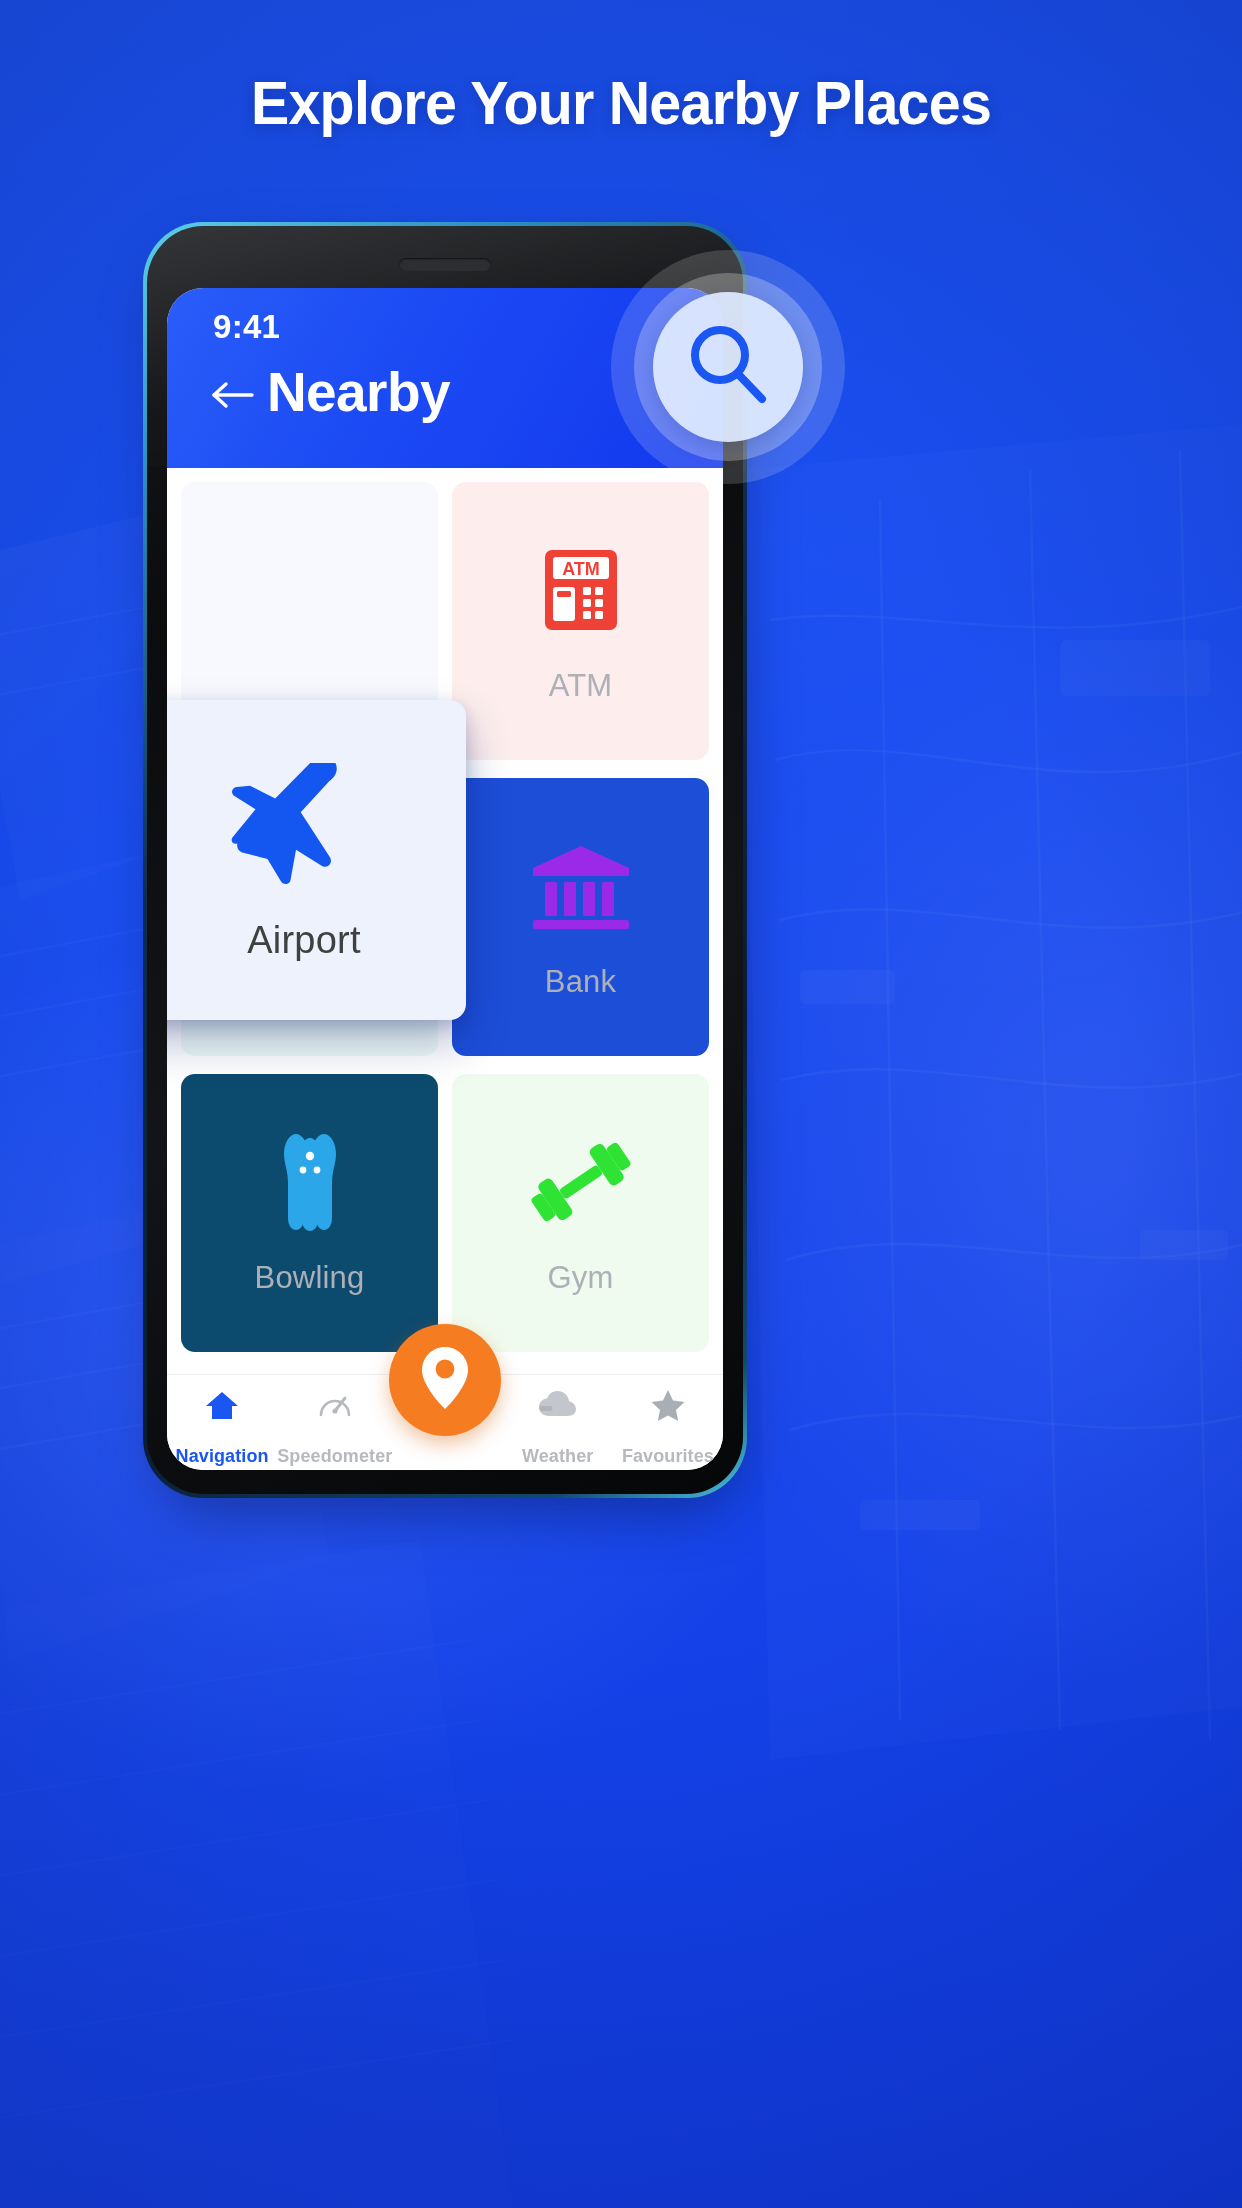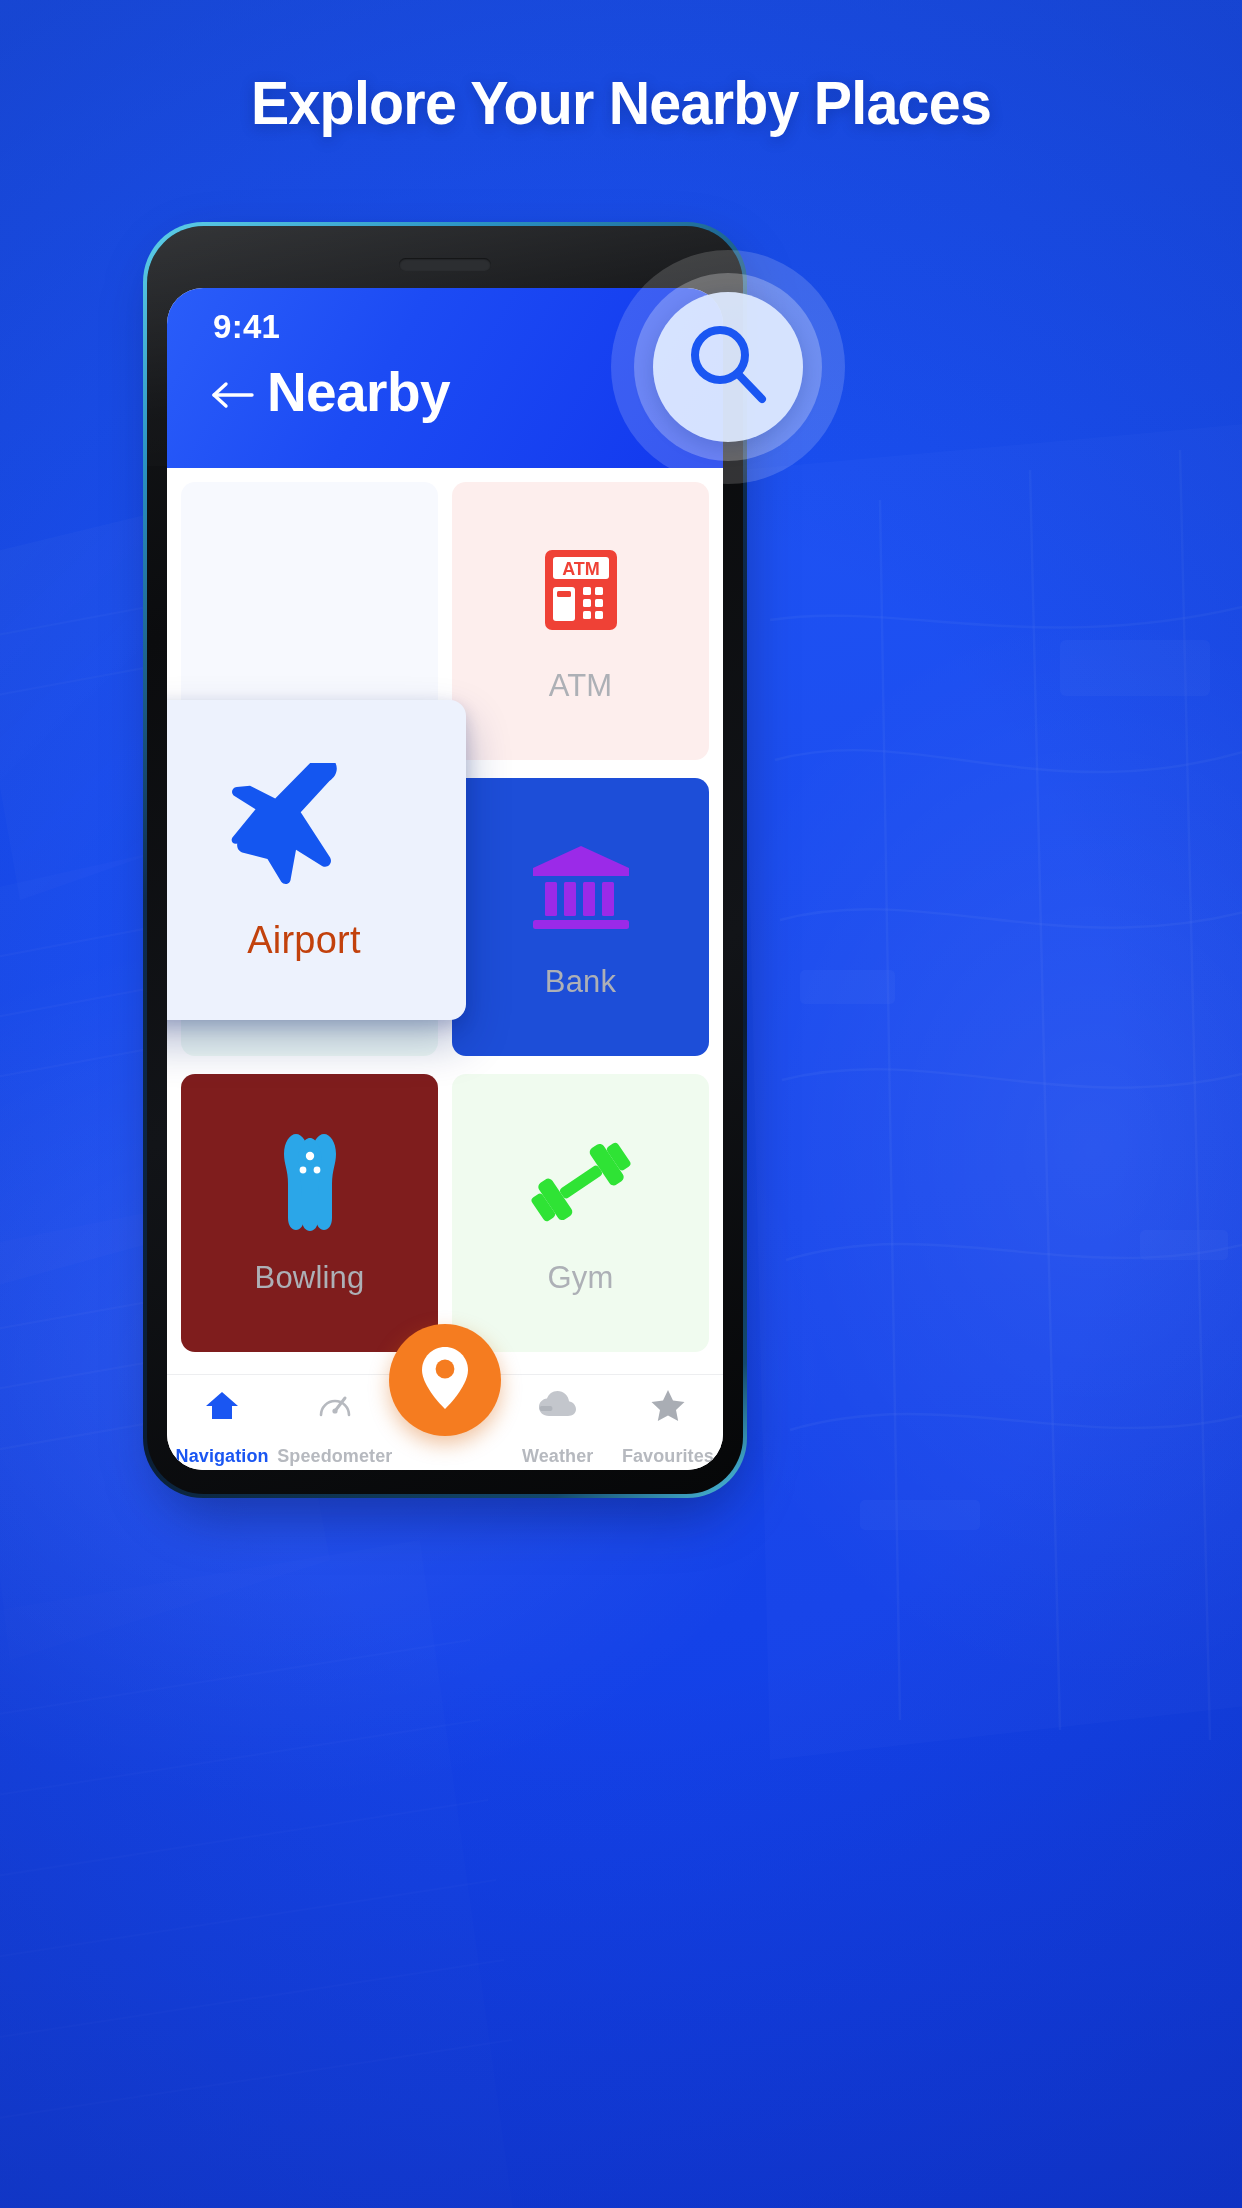--- a/index.html
+++ b/index.html
@@ -132,21 +132,21 @@
     left:-45px; top:232px;
     width:344px; height:320px;
     background:#edf2fd;
     border-radius:16px;
     box-shadow:0 22px 44px rgba(8,30,105,.30), 0 6px 16px rgba(8,30,105,.18);
     display:flex; flex-direction:column;
     align-items:center; justify-content:center;
     gap:30px;
     z-index:6;
   }
-  .airport-card .tile-label { font-size:38px; color:#c2410c;margin-left:20px; }
+  .airport-card .tile-label { font-size:38px; color:#404040;margin-left:20px; }
   .bottom-nav {
     position:absolute; left:0; bottom:0; width:100%;
     height:96px;
     background:#fff;
     border-top:1px solid #edeef0;
     display:flex; align-items:flex-start;
     padding-top:12px;
   }
   .nav-item {
     flex:1; display:flex; flex-direction:column;
@@ -330,21 +330,21 @@
                 <rect x="35" y="40" width="12" height="34" rx="1.5"></rect>
                 <rect x="54" y="40" width="12" height="34" rx="1.5"></rect>
                 <rect x="73" y="40" width="12" height="34" rx="1.5"></rect>
                 <rect x="4" y="78" width="96" height="9" rx="2.5"></rect>
               </g>
             </svg>
           </div>
           <div class="tile-label">Bank</div>
         </div>
 
-        <div class="tile" style="background:#7f1d1d;">
+        <div class="tile" style="background:#0c4a6e;">
           <div class="tile-ico">
             <svg width="96" height="100" viewBox="0 0 96 100">
               <g fill="#2ba6e8">
                 <path d="M22 22 C22 10 28 2 34 2 C40 2 46 10 46 22 C46 32 42 38 42 52 L42 86 C42 94 38 98 34 98 C30 98 26 94 26 86 L26 52 C26 38 22 32 22 22 Z"></path>
                 <path d="M50 22 C50 10 56 2 62 2 C68 2 74 10 74 22 C74 32 70 38 70 52 L70 86 C70 94 66 98 62 98 C58 98 54 94 54 86 L54 52 C54 38 50 32 50 22 Z"></path>
                 <path d="M36 30 C36 16 42 6 48 6 C54 6 60 16 60 30 C60 42 56 48 56 64 L56 88 C56 95 52 99 48 99 C44 99 40 95 40 88 L40 64 C40 48 36 42 36 30 Z"></path>
               </g>
               <g fill="#ffffff">
                 <circle cx="48" cy="24" r="4.2"></circle>
                 <circle cx="41" cy="38" r="3.4"></circle>

